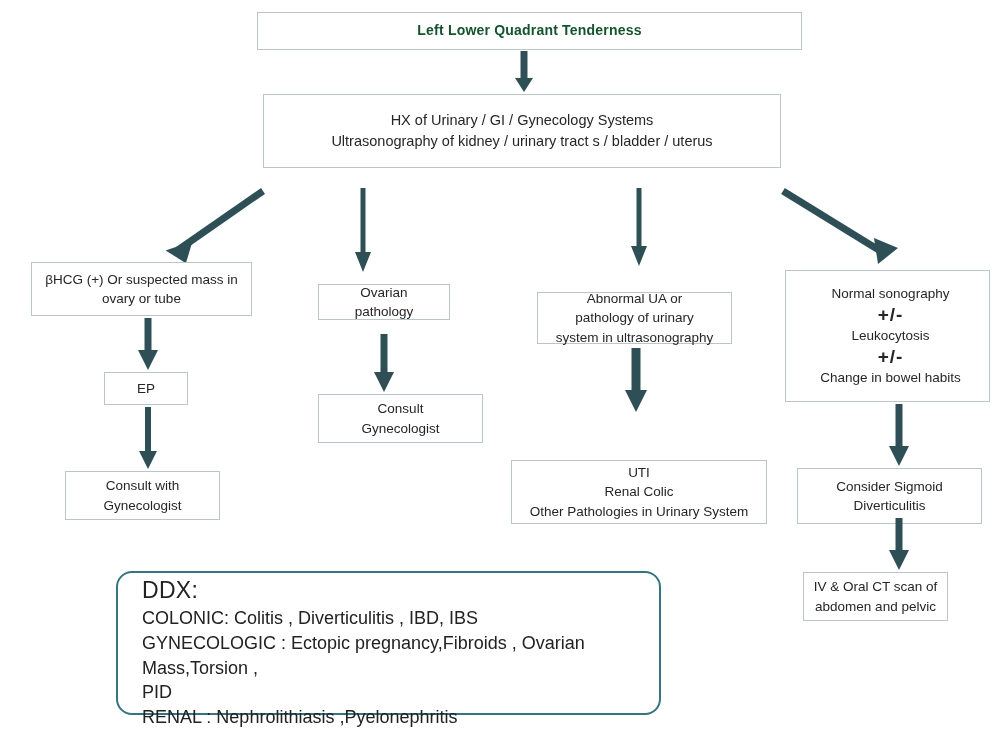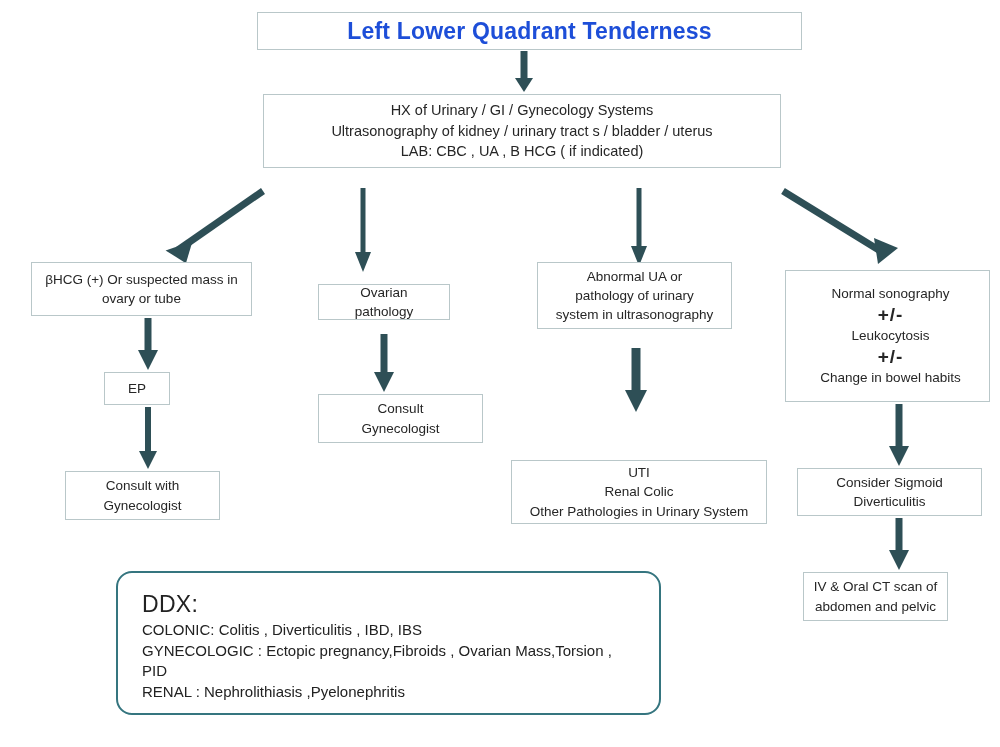--- a/index.html
+++ b/index.html
@@ -30,53 +30,53 @@
     justify-content: center;
     text-align: center;
     line-height: 1.42;
     color: #262626;
   }
   .box .ln { display: block; white-space: nowrap; }
 
   .title-box {
     border: 1px solid #b9c7c9;
     font-weight: bold;
-    font-size: 23px;
+    font-size: 14px;
     letter-spacing: 0.2px;
-    color: #1d4ed8;
+    color: #14532d;
   }
 
   .workup-box { font-size: 14.5px; }
   .b-med   { font-size: 13.5px; }
 
   .plusminus {
     font-size: 19px;
     font-weight: bold;
     letter-spacing: 1px;
     line-height: 1.2;
   }
 
   
   .ddx-box {
     position: absolute;
     box-sizing: border-box;
     border: 2px solid #35757f;
     border-radius: 16px;
     background: #ffffff;
-    padding: 18px 22px 14px 24px;
+    padding: 4px 22px 14px 24px;
     text-align: left;
   }
   .ddx-title {
     font-size: 23px;
     letter-spacing: 0.3px;
     color: #222;
     margin-bottom: 2px;
   }
   .ddx-line {
-    font-size: 15px;
+    font-size: 18px;
     line-height: 1.38;
     color: #222;
     white-space: pre-wrap;
   }
 
   
   .arrow {
     position: absolute;
     pointer-events: none;
   }
@@ -94,21 +94,20 @@
   <div class="arrow" style="left:512px; top:50px; width:24px; height:44px;">
     <svg width="24" height="44" viewBox="0 0 24 44" aria-hidden="true">
       <line x1="12" y1="1" x2="12" y2="30" stroke="#2e4f56" stroke-width="7"></line>
       <polygon points="3,28 21,28 12,42" fill="#2e4f56"></polygon>
     </svg>
   </div>
 
   <div class="box workup-box" style="left:263px; top:94px; width:518px; height:74px;">
     <span class="ln">HX of Urinary / GI / Gynecology Systems</span>
     <span class="ln">Ultrasonography of kidney / urinary tract s / bladder / uterus</span>
-    <span class="ln">LAB: CBC , UA , B HCG ( if indicated)</span>
   </div>
 
   <div class="arrow" style="left:150px; top:186px; width:120px; height:82px;">
     <svg width="120" height="82" viewBox="0 0 120 82" aria-hidden="true">
       <line x1="113" y1="5" x2="28" y2="64" stroke="#2e4f56" stroke-width="7"></line>
       <polygon points="36,50 42,72 18,72" fill="#2e4f56" transform="rotate(32 30 64)"></polygon>
     </svg>
   </div>
 
   <div class="arrow" style="left:352px; top:186px; width:22px; height:88px;">
@@ -137,21 +136,21 @@
     <span class="ln">ovary or tube</span>
   </div>
 
   <div class="arrow" style="left:136px; top:316px; width:24px; height:56px;">
     <svg width="24" height="56" viewBox="0 0 24 56" aria-hidden="true">
       <line x1="12" y1="2" x2="12" y2="38" stroke="#2e4f56" stroke-width="7"></line>
       <polygon points="2,34 22,34 12,54" fill="#2e4f56"></polygon>
     </svg>
   </div>
 
-  <div class="box b-med" style="left:104px; top:372px; width:66px; height:33px;">
+  <div class="box b-med" style="left:104px; top:372px; width:84px; height:33px;">
     <span class="ln">EP</span>
   </div>
 
   <div class="arrow" style="left:136px; top:405px; width:24px; height:66px;">
     <svg width="24" height="66" viewBox="0 0 24 66" aria-hidden="true">
       <line x1="12" y1="2" x2="12" y2="50" stroke="#2e4f56" stroke-width="6"></line>
       <polygon points="3,46 21,46 12,64" fill="#2e4f56"></polygon>
     </svg>
   </div>
 
@@ -170,21 +169,21 @@
       <line x1="12" y1="2" x2="12" y2="44" stroke="#2e4f56" stroke-width="7"></line>
       <polygon points="2,40 22,40 12,60" fill="#2e4f56"></polygon>
     </svg>
   </div>
 
   <div class="box b-med" style="left:306px; top:394px; width:165px; height:49px;margin-left:12px;">
     <span class="ln">Consult</span>
     <span class="ln">Gynecologist</span>
   </div>
 
-  <div class="box b-med" style="left:537px; top:262px; width:195px; height:67px;text-align:right;">
+  <div class="box b-med" style="left:537px; top:292px; width:195px; height:52px;text-align:right;">
     <span class="ln">Abnormal UA or</span>
     <span class="ln">pathology of urinary</span>
     <span class="ln">system in ultrasonography</span>
   </div>
 
   <div class="arrow" style="left:623px; top:346px; width:26px; height:68px;">
     <svg width="26" height="68" viewBox="0 0 26 68" aria-hidden="true">
       <line x1="13" y1="2" x2="13" y2="48" stroke="#2e4f56" stroke-width="9"></line>
       <polygon points="2,44 24,44 13,66" fill="#2e4f56"></polygon>
     </svg>
@@ -204,21 +203,21 @@
     <span class="ln">Change in bowel habits</span>
   </div>
 
   <div class="arrow" style="left:887px; top:402px; width:24px; height:66px;">
     <svg width="24" height="66" viewBox="0 0 24 66" aria-hidden="true">
       <line x1="12" y1="2" x2="12" y2="48" stroke="#2e4f56" stroke-width="7"></line>
       <polygon points="2,44 22,44 12,64" fill="#2e4f56"></polygon>
     </svg>
   </div>
 
-  <div class="box b-med" style="left:797px; top:468px; width:185px; height:48px;">
+  <div class="box b-med" style="left:797px; top:468px; width:185px; height:56px;">
     <span class="ln">Consider Sigmoid</span>
     <span class="ln">Diverticulitis</span>
   </div>
 
   <div class="arrow" style="left:887px; top:516px; width:24px; height:56px;">
     <svg width="24" height="56" viewBox="0 0 24 56" aria-hidden="true">
       <line x1="12" y1="2" x2="12" y2="38" stroke="#2e4f56" stroke-width="7"></line>
       <polygon points="2,34 22,34 12,54" fill="#2e4f56"></polygon>
     </svg>
   </div>

